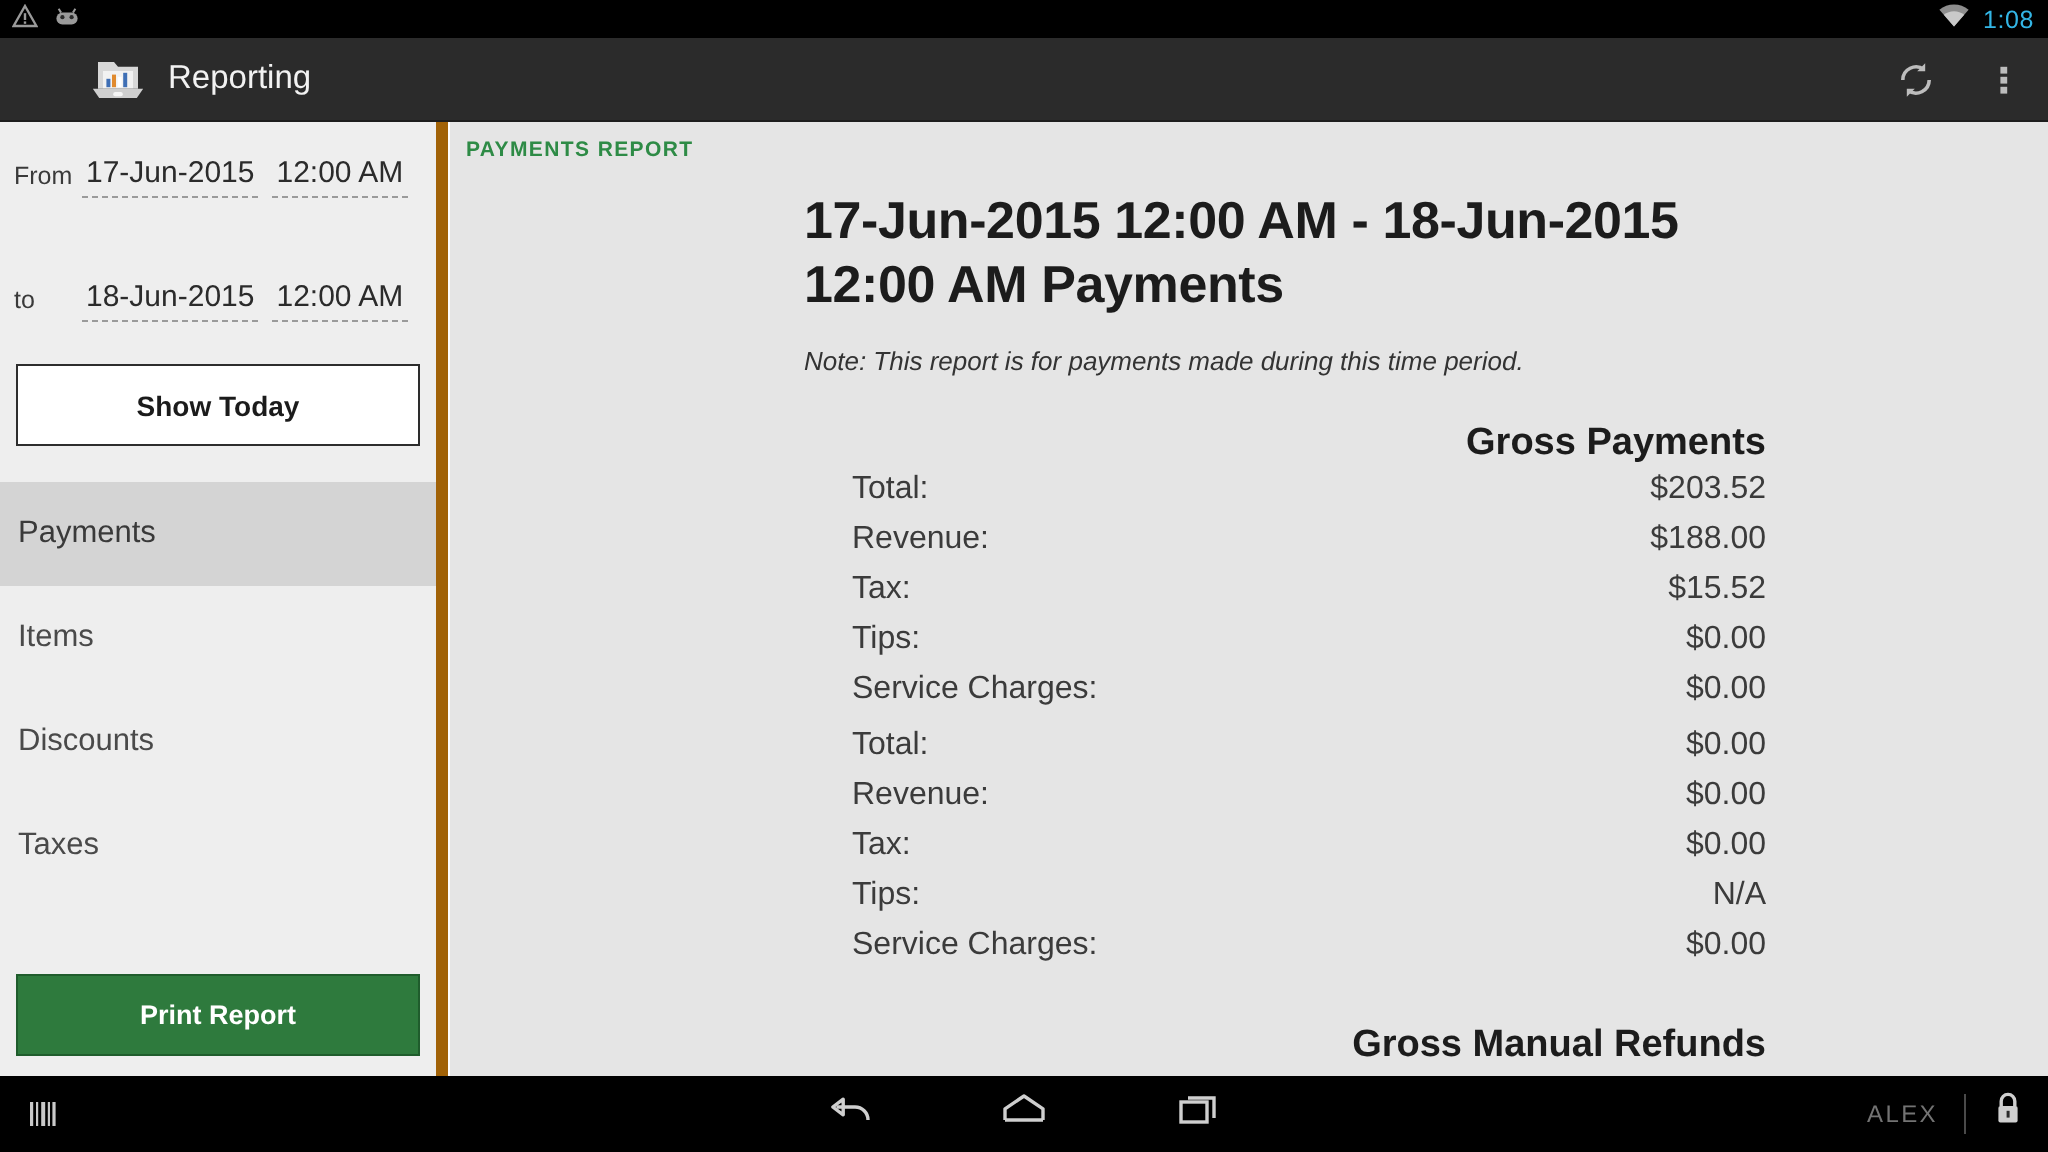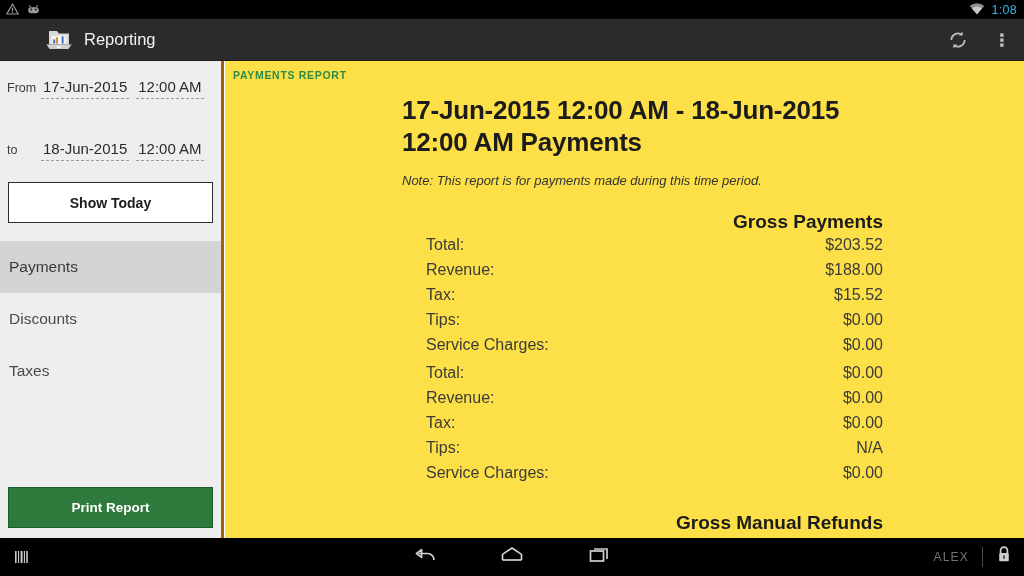--- a/index.html
+++ b/index.html
@@ -32,21 +32,21 @@
     color:#f2f2f2; font-size:16.5px; margin-left:10px; font-weight:400;
   }
   .appbar-actions { margin-left:auto; display:flex; align-items:center; }
   .appbar-btn {
     width:44px; height:42px; display:flex; align-items:center; justify-content:center;
   }
 
   
   .sidebar {
     position:absolute; top:61px; left:0; width:224px; height:477px;
-    background:#eeeeee; border-right:3px solid #a16207;
+    background:#eeeeee; border-right:6px solid #a16207;
     display:flex; flex-direction:column;
   }
   .daterow { display:flex; align-items:center; height:36px; padding-left:7px; }
   .daterow.first { margin-top:9px; }
   .daterow.second { margin-top:26px; }
   .dr-label {
     font-size:12.5px; color:#3a3a3a; width:34px; flex:none; font-weight:400;
   }
   .dr-field {
     font-size:15px; color:#2b2b2b;
@@ -69,21 +69,21 @@
   .print-report {
     margin:0 8px 10px 8px; height:41px;
     background:#2e7a3d; border:1px solid #1f5c2c;
     display:flex; align-items:center; justify-content:center;
     color:#ffffff; font-size:13.5px; font-weight:bold;
   }
 
   
   .content {
     position:absolute; top:61px; left:225px; width:799px; height:477px;
-    background:#fde047; overflow:hidden;
+    background:#e5e5e5; overflow:hidden;
   }
   .kicker {
     font-size:10.5px; font-weight:bold; color:#2e8b46;
     letter-spacing:.7px; padding:8px 0 0 8px;
   }
   .report-body { padding-left:177px; padding-right:141px; padding-top:14px; }
   .report-title {
     font-size:26px; font-weight:bold; color:#1c1c1c; line-height:1.22;
     letter-spacing:-.2px;
   }
@@ -198,20 +198,21 @@
     <div class="daterow second">
       <span class="dr-label">to</span>
       <span class="dr-field">18-Jun-2015</span>
       <span class="dr-field">12:00 AM</span>
     </div>
 
     <div class="show-today">Show Today</div>
 
     <div class="navlist">
       <div class="navitem selected">Payments</div>
+      <div class="navitem">Items</div>
       <div class="navitem">Discounts</div>
       <div class="navitem">Taxes</div>
     </div>
 
     <div class="sidebar-spacer"></div>
 
     <div class="print-report">Print Report</div>
   </div>
 
   <div class="content">

